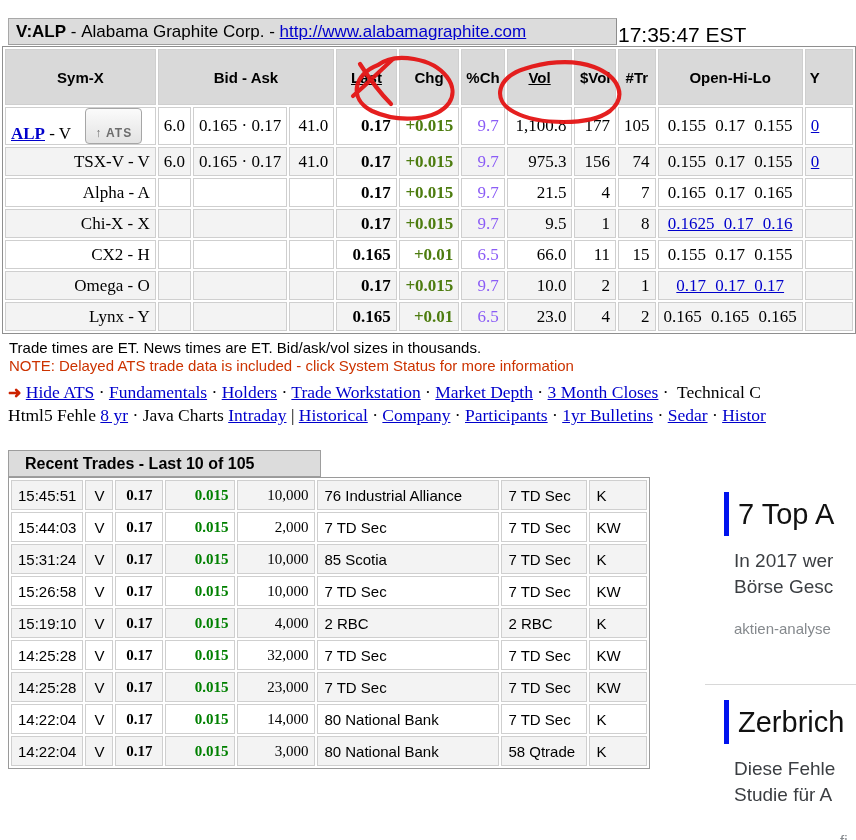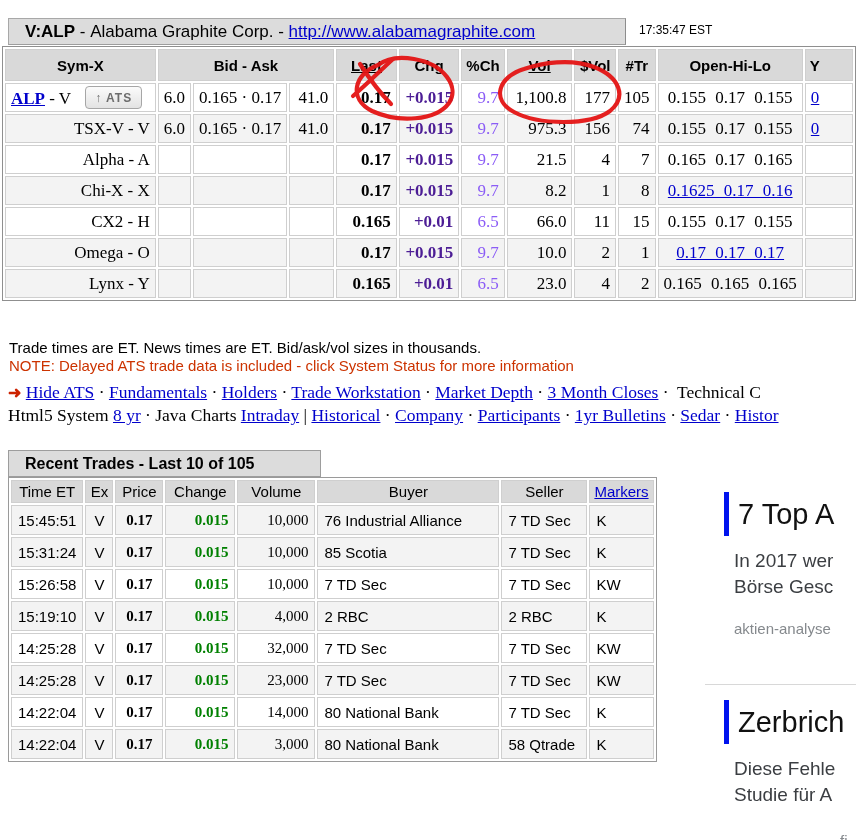--- a/index.html
+++ b/index.html
@@ -7,48 +7,48 @@
     position:relative;width:856px;height:840px;overflow:hidden;background:#fff;
     font-family:"Liberation Sans",sans-serif;color:#000;
   }
   a{color:#0000cc;text-decoration:underline;cursor:pointer}
   .ser{font-family:"Liberation Serif",serif}
 
   
   .title-bar{
     position:absolute;left:8px;top:18px;width:600px;height:25px;
     background:#dcdcdc;border:1px solid #a8a8a8;border-right-color:#8d8d8d;border-bottom-color:#9d9d9d;
-    display:flex;align-items:center;padding-left:16px;font-size:17px;
+    display:flex;align-items:center;padding-left:7px;font-size:17px;
   }
   .title-bar span{white-space:pre}
-  .clock{position:absolute;left:639px;top:23px;font-size:12px}
+  .clock{position:absolute;left:618px;top:23px;font-size:21px}
 
   
   table{border-collapse:separate;border-spacing:2px;background:#fff}
   .qtable{position:absolute;left:2px;top:46px;border:1px solid #8f8f8f;table-layout:fixed}
   .qtable th{
     background:#d9d9d9;border:1px solid #cfcfcf;font-size:15px;font-weight:bold;
-    height:22px;padding:4px 4px;white-space:nowrap;overflow:hidden
+    height:22px;padding:16px 4px;white-space:nowrap;overflow:hidden
   }
   .qtable td{
     border:1px solid #cfcfcf;height:27px;padding:0 5px;font-size:17px;
     white-space:nowrap;overflow:hidden;background:#fff;vertical-align:middle
   }
   .qtable tr.alt td{background:#f3f3f3}
   .num{text-align:right}
   .ctr{text-align:center}
   .sym{text-align:right;font-size:17px}
   .sym.first{text-align:left}
   .last-c{font-weight:bold}
-  .chg-c{color:#4c1d95;font-weight:bold}
+  .chg-c{color:#4d7c0f;font-weight:bold}
   .pch-c{color:#8b5cf6}
   .ohl{word-spacing:5px}
   .u{text-decoration:underline}
   .ats-btn{
-    display:inline-block;margin-left:14px;padding:4px 9px 3px 9px;border:1px solid #a6a6a6;border-radius:4px;
+    display:inline-block;margin-left:14px;padding:17px 9px 3px 9px;border:1px solid #a6a6a6;border-radius:4px;
     background:linear-gradient(#fbfbfb,#e3e3e3);color:#6d6d6d;font-family:"Liberation Sans",sans-serif;
     font-size:12px;font-weight:bold;letter-spacing:1px;vertical-align:2px;cursor:pointer
   }
   
   .note1{position:absolute;left:9px;top:339px;font-size:15px}
   .note2{position:absolute;left:9px;top:357px;font-size:15px;color:#cc3300}
   .menus{position:absolute;left:8px;top:381px;font-size:17.5px;line-height:23px;width:1100px}
   .menus span{white-space:pre}
   .menus .arrow{color:#cc2200;font-weight:bold;font-size:16px}
 
@@ -171,21 +171,21 @@
   </tr>
 
   <tr class="alt">
     <td class="sym ser">Chi-X - X</td>
     <td class="num ser"></td>
     <td class="ctr ser"></td>
     <td class="num ser"></td>
     <td class="num ser last-c">0.17</td>
     <td class="num ser chg-c">+0.015</td>
     <td class="num ser pch-c">9.7</td>
-    <td class="num ser">8.2</td>
+    <td class="num ser">9.5</td>
     <td class="num ser">1</td>
     <td class="num ser">8</td>
     <td class="ctr ser ohl"><a>0.1625 0.17 0.16</a></td>
     <td class="ser"></td>
   </tr>
 
   <tr>
     <td class="sym ser">CX2 - H</td>
     <td class="num ser"></td>
     <td class="ctr ser"></td>
@@ -235,58 +235,58 @@
 
 <div class="note1">Trade times are ET. News times are ET. Bid/ask/vol sizes in thousands.</div>
 <div class="note2">NOTE: Delayed ATS trade data is included - click System Status for more information</div>
 
 <div class="menus ser">
   <div>
     <span class="arrow">➜</span>
     <a>Hide ATS</a><span> · </span><a>Fundamentals</a><span> · </span><a>Holders</a><span> · </span><a>Trade Workstation</a><span> · </span><a>Market Depth</a><span> · </span><a>3 Month Closes</a><span> · </span><span> Technical C</span>
   </div>
   <div>
-    <span>Html5 System </span><a>8 yr</a><span> · </span><span>Java Charts </span><a>Intraday</a><span> | </span><a>Historical</a><span> · </span><a>Company</a><span> · </span><a>Participants</a><span> · </span><a>1yr Bulletins</a><span> · </span><a>Sedar</a><span> · </span><a>Histor</a>
+    <span>Html5 Fehle </span><a>8 yr</a><span> · </span><span>Java Charts </span><a>Intraday</a><span> | </span><a>Historical</a><span> · </span><a>Company</a><span> · </span><a>Participants</a><span> · </span><a>1yr Bulletins</a><span> · </span><a>Sedar</a><span> · </span><a>Histor</a>
   </div>
 </div>
 
 <div class="trades-title">Recent Trades - Last 10 of 105</div>
 
 <table class="ttable">
   <colgroup>
     <col style="width:66px">
       <col style="width:28px">
       <col style="width:48px">
       <col style="width:70px">
     <col style="width:78px">
       <col style="width:182px">
       <col style="width:86px">
       <col style="width:58px">
   </colgroup>
   <tbody>
-      <tr>
-    <th>Time ET</th>
-    <th>Ex</th>
-    <th>Price</th>
-    <th>Change</th>
-    <th>Volume</th>
-    <th>Buyer</th>
-    <th>Seller</th>
-    <th><a>Markers</a></th>
-  </tr>
 
   <tr class="alt">
     <td class="ctr">15:45:51</td>
     <td class="ctr">V</td>
     <td class="t-price">0.17</td>
     <td class="t-chg">0.015</td>
     <td class="t-vol">10,000</td>
     <td>76 Industrial Alliance</td>
     <td>7 TD Sec</td>
     <td>K</td>
+  </tr>
+  <tr>
+    <td class="ctr">15:44:03</td>
+    <td class="ctr">V</td>
+    <td class="t-price">0.17</td>
+    <td class="t-chg">0.015</td>
+    <td class="t-vol">2,000</td>
+    <td>7 TD Sec</td>
+    <td>7 TD Sec</td>
+    <td>KW</td>
   </tr>
   <tr class="alt">
     <td class="ctr">15:31:24</td>
     <td class="ctr">V</td>
     <td class="t-price">0.17</td>
     <td class="t-chg">0.015</td>
     <td class="t-vol">10,000</td>
     <td>85 Scotia</td>
     <td>7 TD Sec</td>
     <td>K</td>

